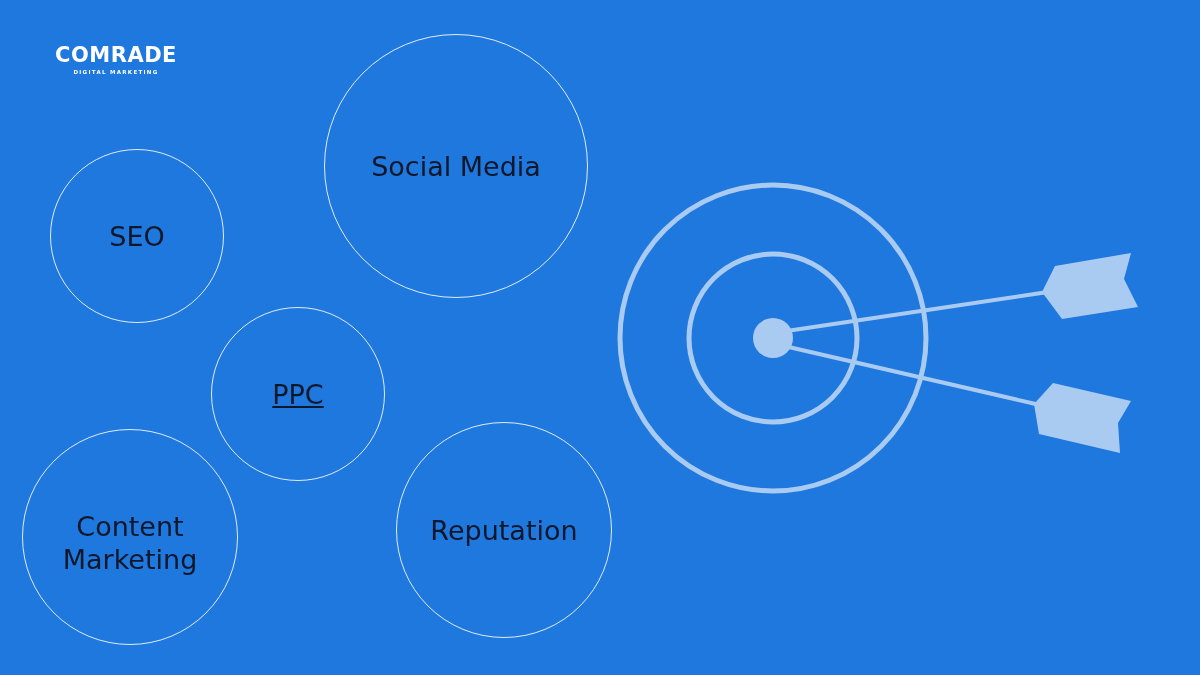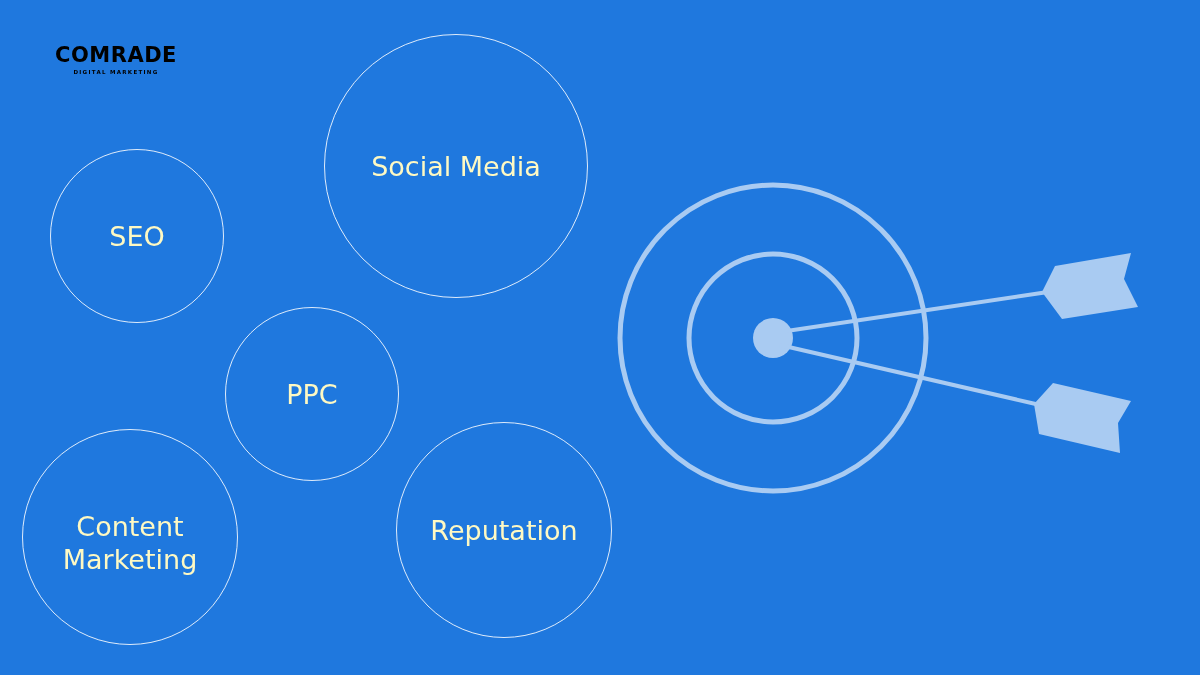--- a/index.html
+++ b/index.html
@@ -1,37 +1,37 @@
 <!DOCTYPE html>
 <html><head>
 <meta charset="utf-8">
 <style>
   html, body { margin:0; padding:0; }
   body { width:1200px; height:675px; overflow:hidden; background:#1f78de; position:relative; font-family:"DejaVu Sans", sans-serif; }
-  .logo { position:absolute; left:52px; top:44px; width:128px; text-align:center; color:#000000; }
+  .logo { position:absolute; left:52px; top:44px; width:128px; text-align:center; color:#ffffff; }
   .logo-main { font-family:"DejaVu Sans", sans-serif; font-weight:bold; font-size:21px; letter-spacing:0.5px; line-height:22px; }
   .logo-sub { font-family:"DejaVu Sans", sans-serif; font-weight:bold; font-size:5.5px; letter-spacing:1.3px; margin-top:3px; }
-  .bubble { position:absolute; border:1px solid rgba(255,255,255,0.85); border-radius:50%; box-sizing:border-box; display:flex; align-items:center; justify-content:center; text-align:center; color:#fef9c3; font-size:27px; line-height:33px; }
+  .bubble { position:absolute; border:1px solid rgba(255,255,255,0.85); border-radius:50%; box-sizing:border-box; display:flex; align-items:center; justify-content:center; text-align:center; color:#0f172a; font-size:27px; line-height:33px; }
   .target { position:absolute; left:0; top:0; }
 </style>
 </head>
 <body>
 
 <div class="logo">
   <div class="logo-main">COMRADE</div>
   <div class="logo-sub">DIGITAL MARKETING</div>
 </div>
 
 <div class="bubble" style="left:50px;top:149px;width:174px;height:174px;">
   <span>SEO</span>
 </div>
 <div class="bubble" style="left:324px;top:34px;width:264px;height:264px;">
   <span>Social Media</span>
 </div>
-<div class="bubble" style="left:225px;top:307px;width:174px;height:174px;">
+<div class="bubble" style="left:211px;top:307px;width:174px;height:174px;text-decoration:underline;">
   <span>PPC</span>
 </div>
 <div class="bubble" style="left:22px;top:429px;width:216px;height:216px;">
   <span style="white-space:pre-line;margin-top:12px;">Content
 Marketing</span>
 </div>
 <div class="bubble" style="left:396px;top:422px;width:216px;height:216px;">
   <span>Reputation</span>
 </div>
 

